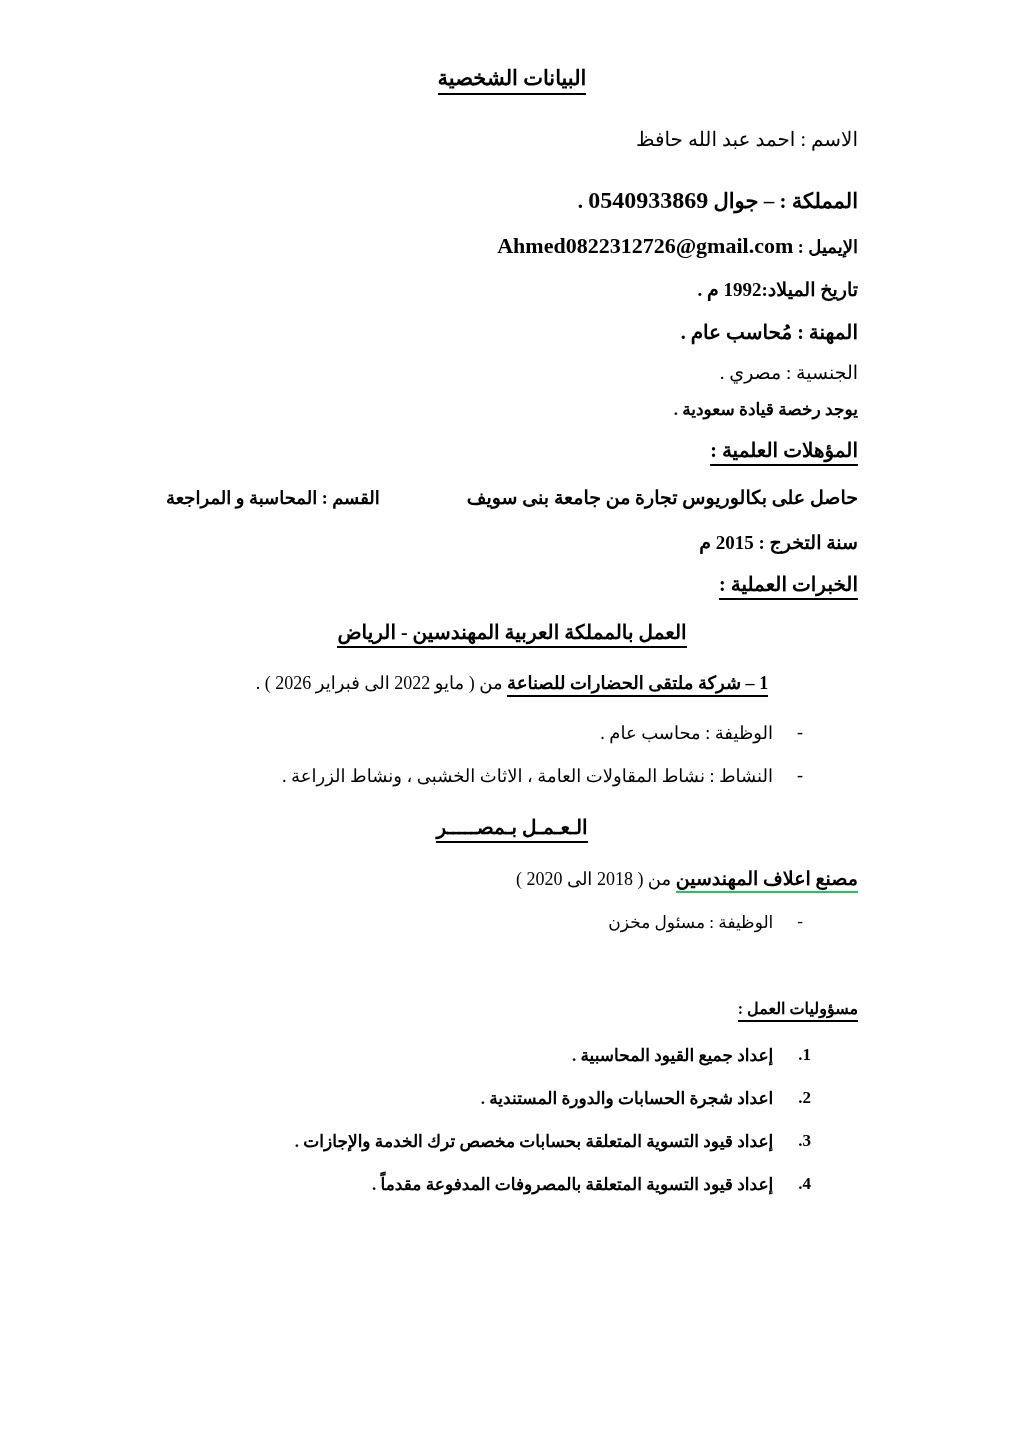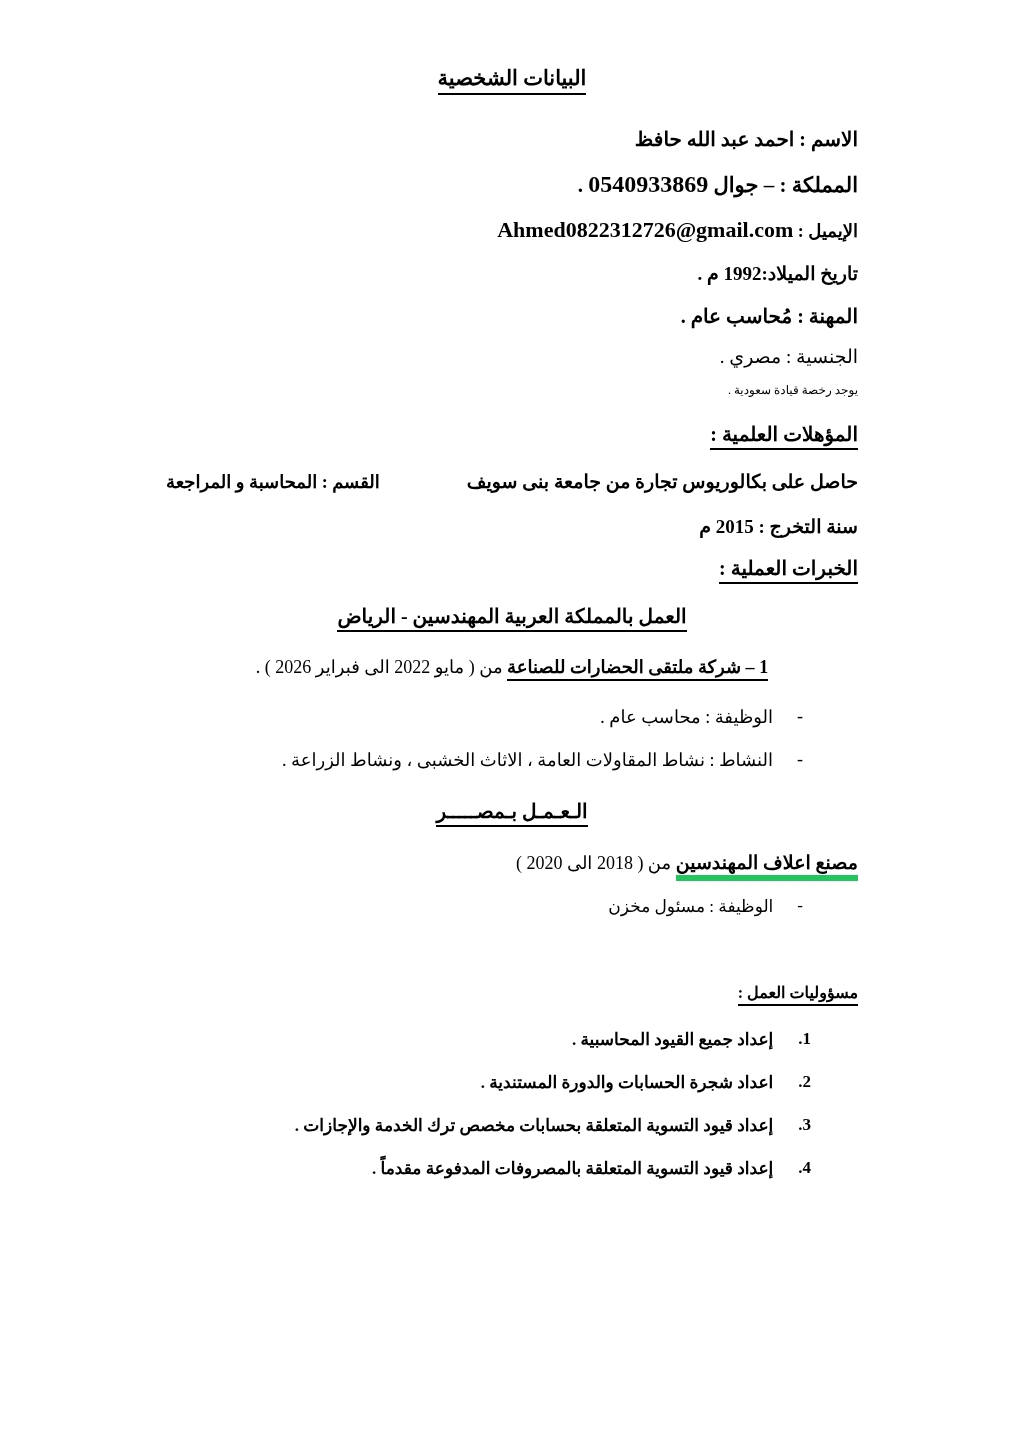--- a/index.html
+++ b/index.html
@@ -6,43 +6,43 @@
   html,body { background:#ffffff; }
   .page {
     width:812px; height:1447px; margin:0 auto; background:#ffffff;
     direction:rtl; color:#000;
     font-family:"Liberation Serif","DejaVu Serif",serif;
     padding:66px 60px 0 60px; overflow:hidden;
   }
   .u  { border-bottom:2px solid #000; padding-bottom:3px; }
   .doc-title { text-align:center; font-size:21px; font-weight:bold; margin-bottom:36px; }
   .ln { text-align:right; }
-  .name    { font-size:20px; font-weight:bold; margin-bottom:20px; }
+  .name    { font-size:20px; font-weight:normal; margin-bottom:36px; }
   .kingdom { font-size:21px; font-weight:bold; margin-bottom:19px; }
   .mobile  { font-size:24px; }
   .email-line { font-size:18px; font-weight:bold; margin-bottom:19px; }
   .email   { font-size:22px; }
   .birth   { font-size:19px; font-weight:bold; margin-bottom:19px; }
   .prof    { font-size:20px; font-weight:bold; margin-bottom:17px; }
   .nat     { font-size:19px; font-weight:normal; margin-bottom:15px; }
-  .lic     { font-size:12px; font-weight:normal; margin-bottom:24px; }
+  .lic     { font-size:17px; font-weight:bold; margin-bottom:18px; }
   .sec-h   { font-size:20px; font-weight:bold; margin-bottom:24px; }
   .degree-row { display:flex; justify-content:space-between; align-items:baseline;
                 font-weight:bold; margin-bottom:22px; }
   .degree  { font-size:19px; }
   .dept    { font-size:18px; }
   .grad    { font-size:19px; font-weight:bold; margin-bottom:18px; }
   .center-h { text-align:center; font-size:20px; font-weight:bold; margin-bottom:28px; }
   .company-line { text-align:center; font-size:18px; margin-bottom:28px; }
   .company-name { font-weight:bold; border-bottom:2px solid #000; padding-bottom:2px; }
   .bullet { display:flex; gap:24px; padding-right:55px; font-size:18px; margin-bottom:21px; }
   .bullet .dash { flex:0 0 auto; }
   .b-last { margin-bottom:28px; }
   .factory-line { font-size:18px; margin-bottom:22px; text-align:right; }
-  .factory-name { font-size:19px; font-weight:bold; border-bottom:6px solid #22c55e; padding-bottom:2px; }
+  .factory-name { font-size:19px; font-weight:bold; border-bottom:2px solid #22c55e; padding-bottom:2px; }
   .bullet-sm { font-size:17px; margin-bottom:0; }
   .resp-h { font-size:16px; font-weight:bold; margin-top:66px; margin-bottom:27px; text-align:right; }
   .item { display:flex; gap:25px; padding-right:47px; font-size:17px; font-weight:bold; margin-bottom:22px; }
   .item .num { flex:0 0 auto; }
 </style>
 </head>
 <body>
 
 <div class="page">
 

